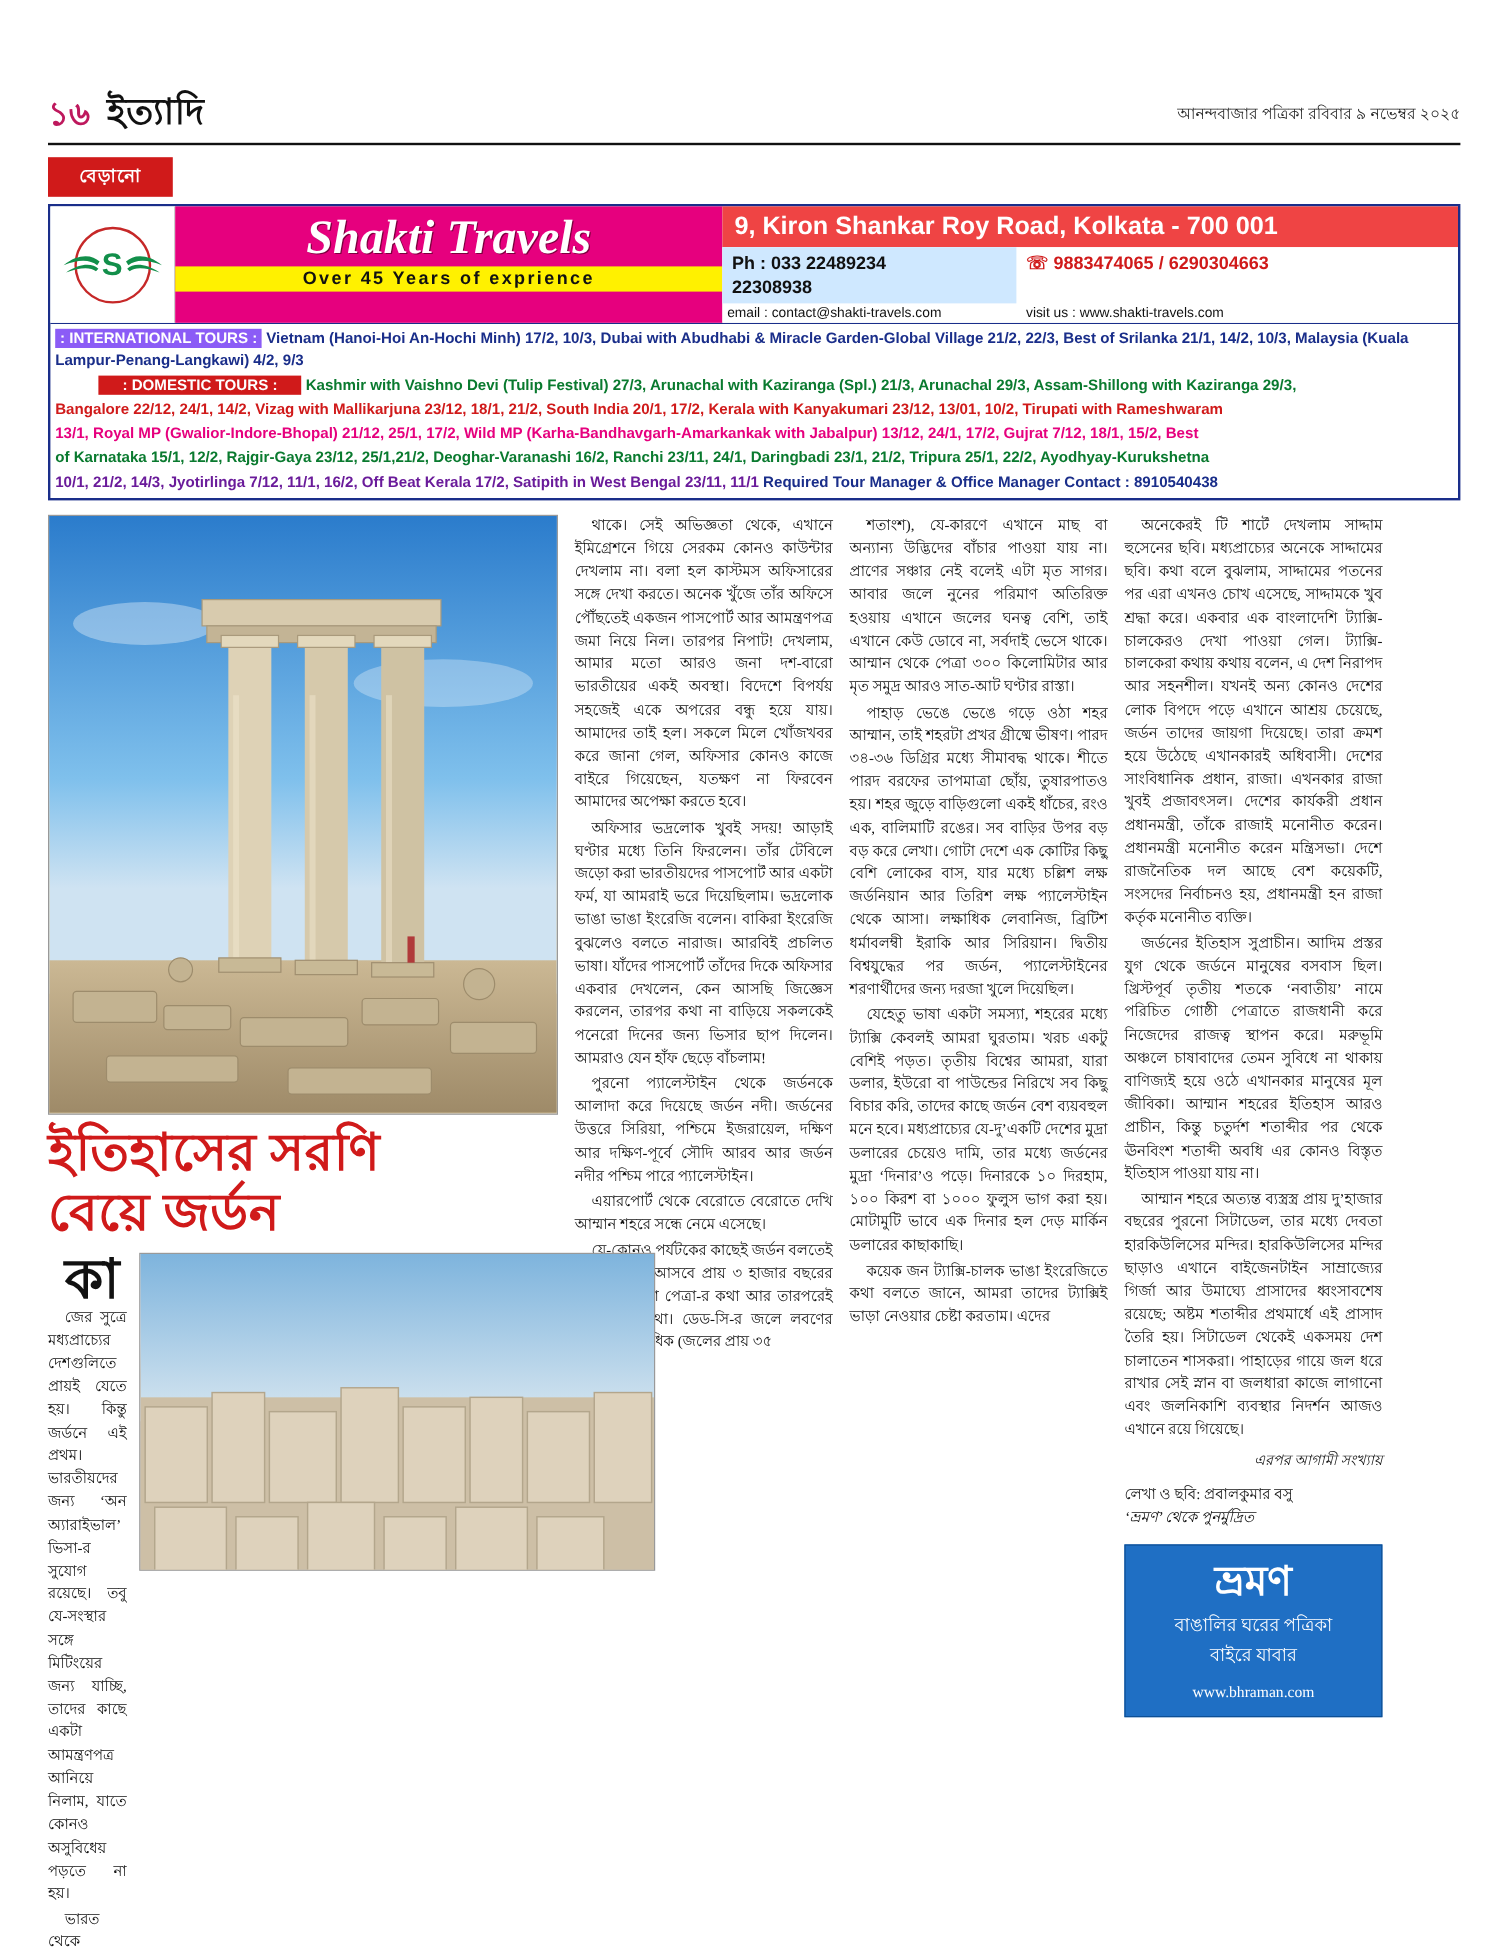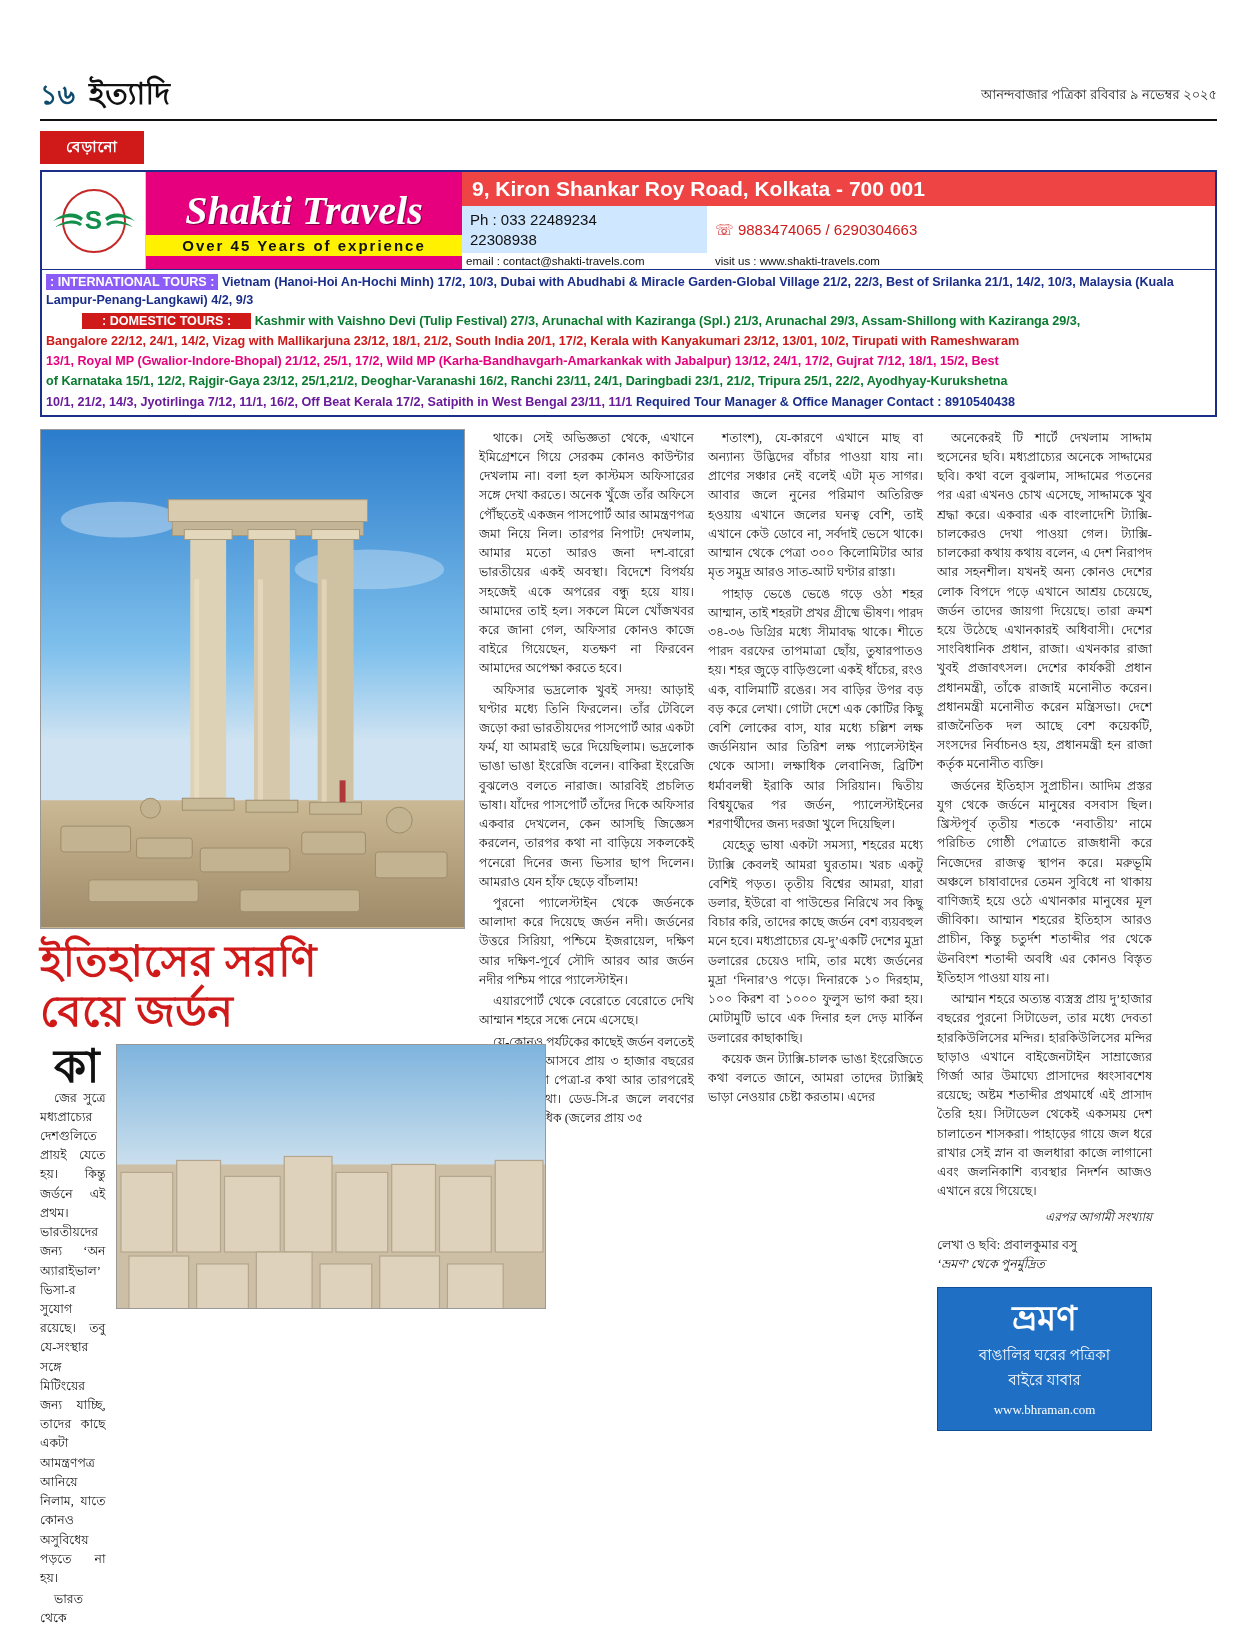--- a/index.html
+++ b/index.html
@@ -9,21 +9,21 @@
     background: #ffffff;
     font-family: "Liberation Sans", sans-serif;
     color: #111;
     position: relative;
     overflow: hidden;
   }
   .page { position: relative; width: 1257px; height: 1625px; padding: 0 40px; }
 
   
   .masthead { display:flex; align-items:flex-end; gap:14px; padding-top:34px; }
-  .page-num { font-size: 27px; font-weight: 700; color:#0c4a6e; line-height:1;margin-top:48px; }
+  .page-num { font-size: 27px; font-weight: 700; color:#be185d; line-height:1;margin-top:48px; }
   .masthead-title { font-size: 30px; font-weight: 700; color:#111; line-height:1; letter-spacing:0.5px; }
   .masthead-right { margin-left:auto; font-size: 13px; color:#222; padding-bottom:3px; }
 
   .rule { height:2px; background:#111; margin-top:10px; }
 
   
   .section-tag-wrap { display:flex; margin-top:10px; }
   .section-tag {
     background:#d01a1a; color:#fff; font-size:15px; font-weight:700;
     padding:4px 26px; letter-spacing:1px;
@@ -35,33 +35,33 @@
   .shakti-logo {
     width:104px; background:#fff; display:flex; align-items:center; justify-content:center;
     border-right:1px solid #ccc;
   }
   .shakti-logo-badge {
     width:64px; height:64px; border-radius:50%; background:#fff; border:2px solid #c62828;
     display:flex; align-items:center; justify-content:center; position:relative;
   }
   .shakti-logo-badge .wing { position:absolute; width:86px; height:26px; }
   .shakti-logo-badge .letter { font-size:26px; font-weight:700; color:#128f4a; z-index:2; }
-  .shakti-name-block { width:316px; background:#e6007e; display:flex; flex-direction:column; justify-content:center; }
+  .shakti-name-block { width:456px; background:#e6007e; display:flex; flex-direction:column; }
   .shakti-name {
     font-family:"Liberation Serif", serif; font-style:italic; font-weight:700;
     font-size:40px; color:#ffffff; text-align:center; line-height:1;
     text-shadow:1px 1px 0 #7d003f; padding-top:6px;
   }
   .shakti-sub {
     background:#fff100; color:#111; text-align:center; font-size:15px; font-weight:700;
     letter-spacing:2px; padding:2px 0; margin-top:4px;
   }
   .shakti-addr-block { flex:1; display:flex; flex-direction:column; }
   .shakti-addr { background:#ef4444; color:#fff; font-size:21px; font-weight:700; padding:5px 10px; }
-  .shakti-contact { display:flex; background:#fff; font-size:15px; font-weight:400;align-items:center; }
+  .shakti-contact { display:flex; background:#fff; font-size:15px; font-weight:700; }
   .shakti-ph { background:#cfe8ff; color:#111; padding:4px 8px; width:245px; line-height:1.3; }
   .shakti-mob { color:#d01a1a; padding:4px 8px; line-height:1.3; flex:1; }
   .shakti-mob .ico { color:#d01a1a; }
   .shakti-email-row { display:flex; background:#fff; font-size:11.5px; color:#111; }
   .shakti-email { width:245px; padding:2px 4px; }
   .shakti-web { flex:1; padding:2px 8px; }
 
   .tours { border-top:1px solid #1a2e8a; font-size:12.6px; line-height:1.45; padding:2px 4px 3px; }
   .tours .lbl-int { background:#8b5cf6; color:#fff; font-weight:700; padding:1px 4px; }
   .tours .lbl-dom { background:#d01a1a; color:#fff; font-weight:700; padding:1px 20px;margin-left:36px; }

